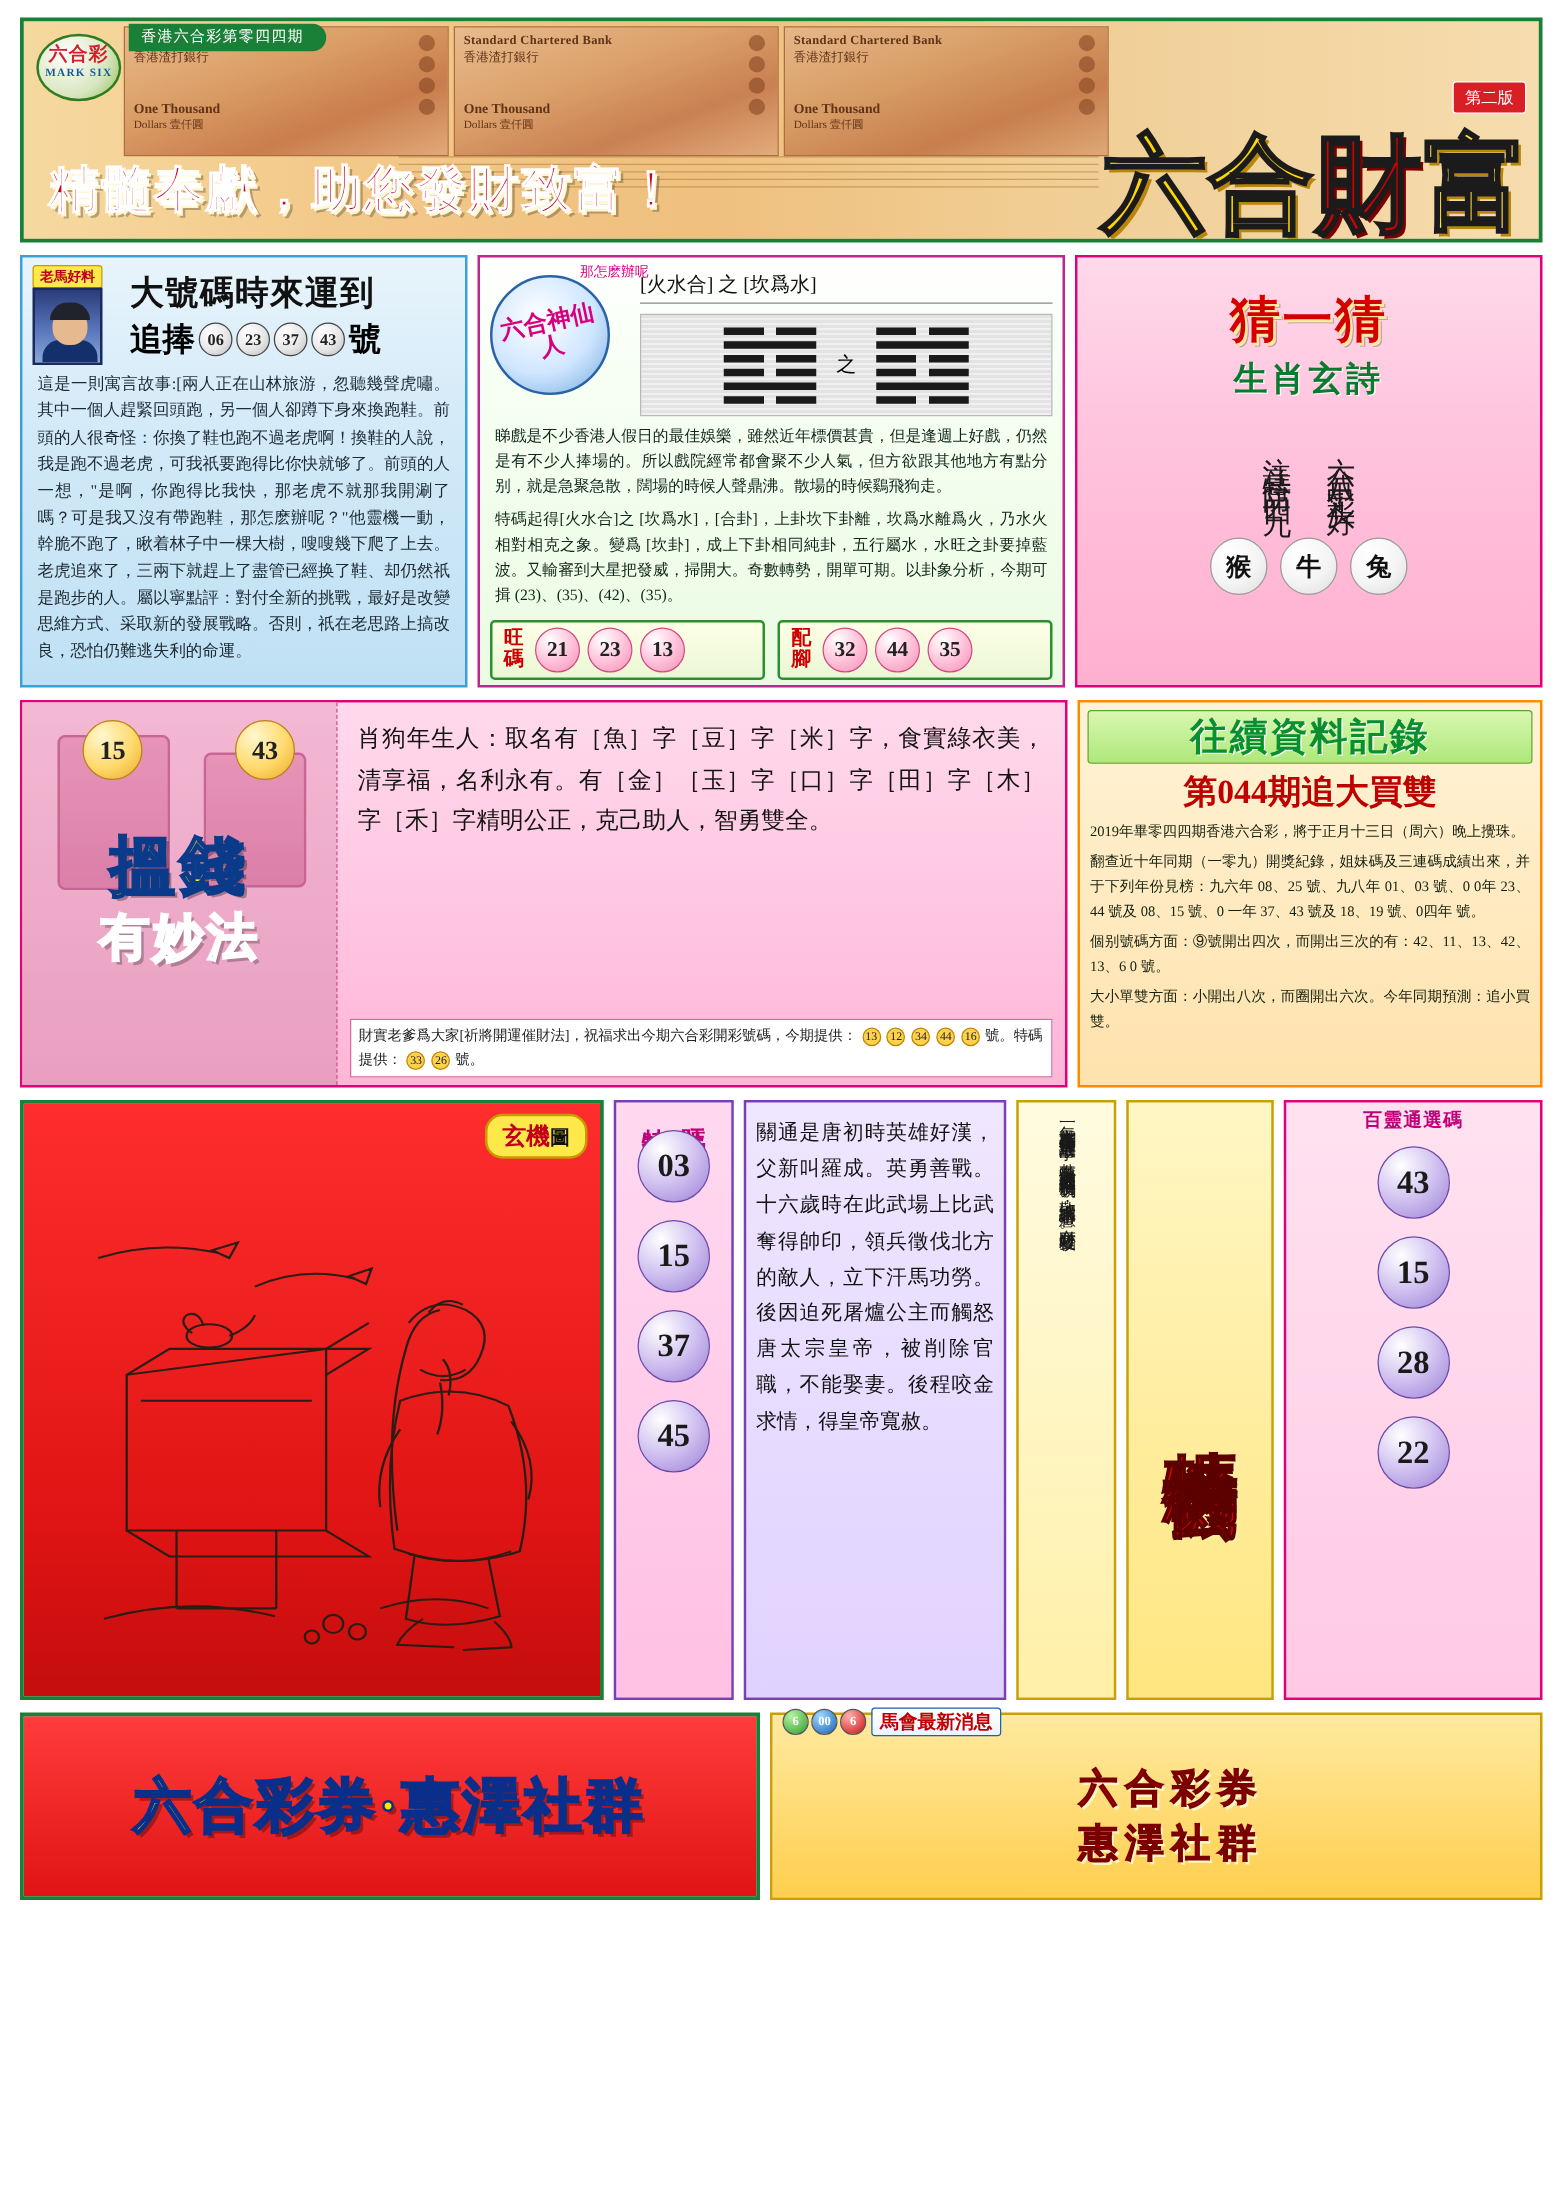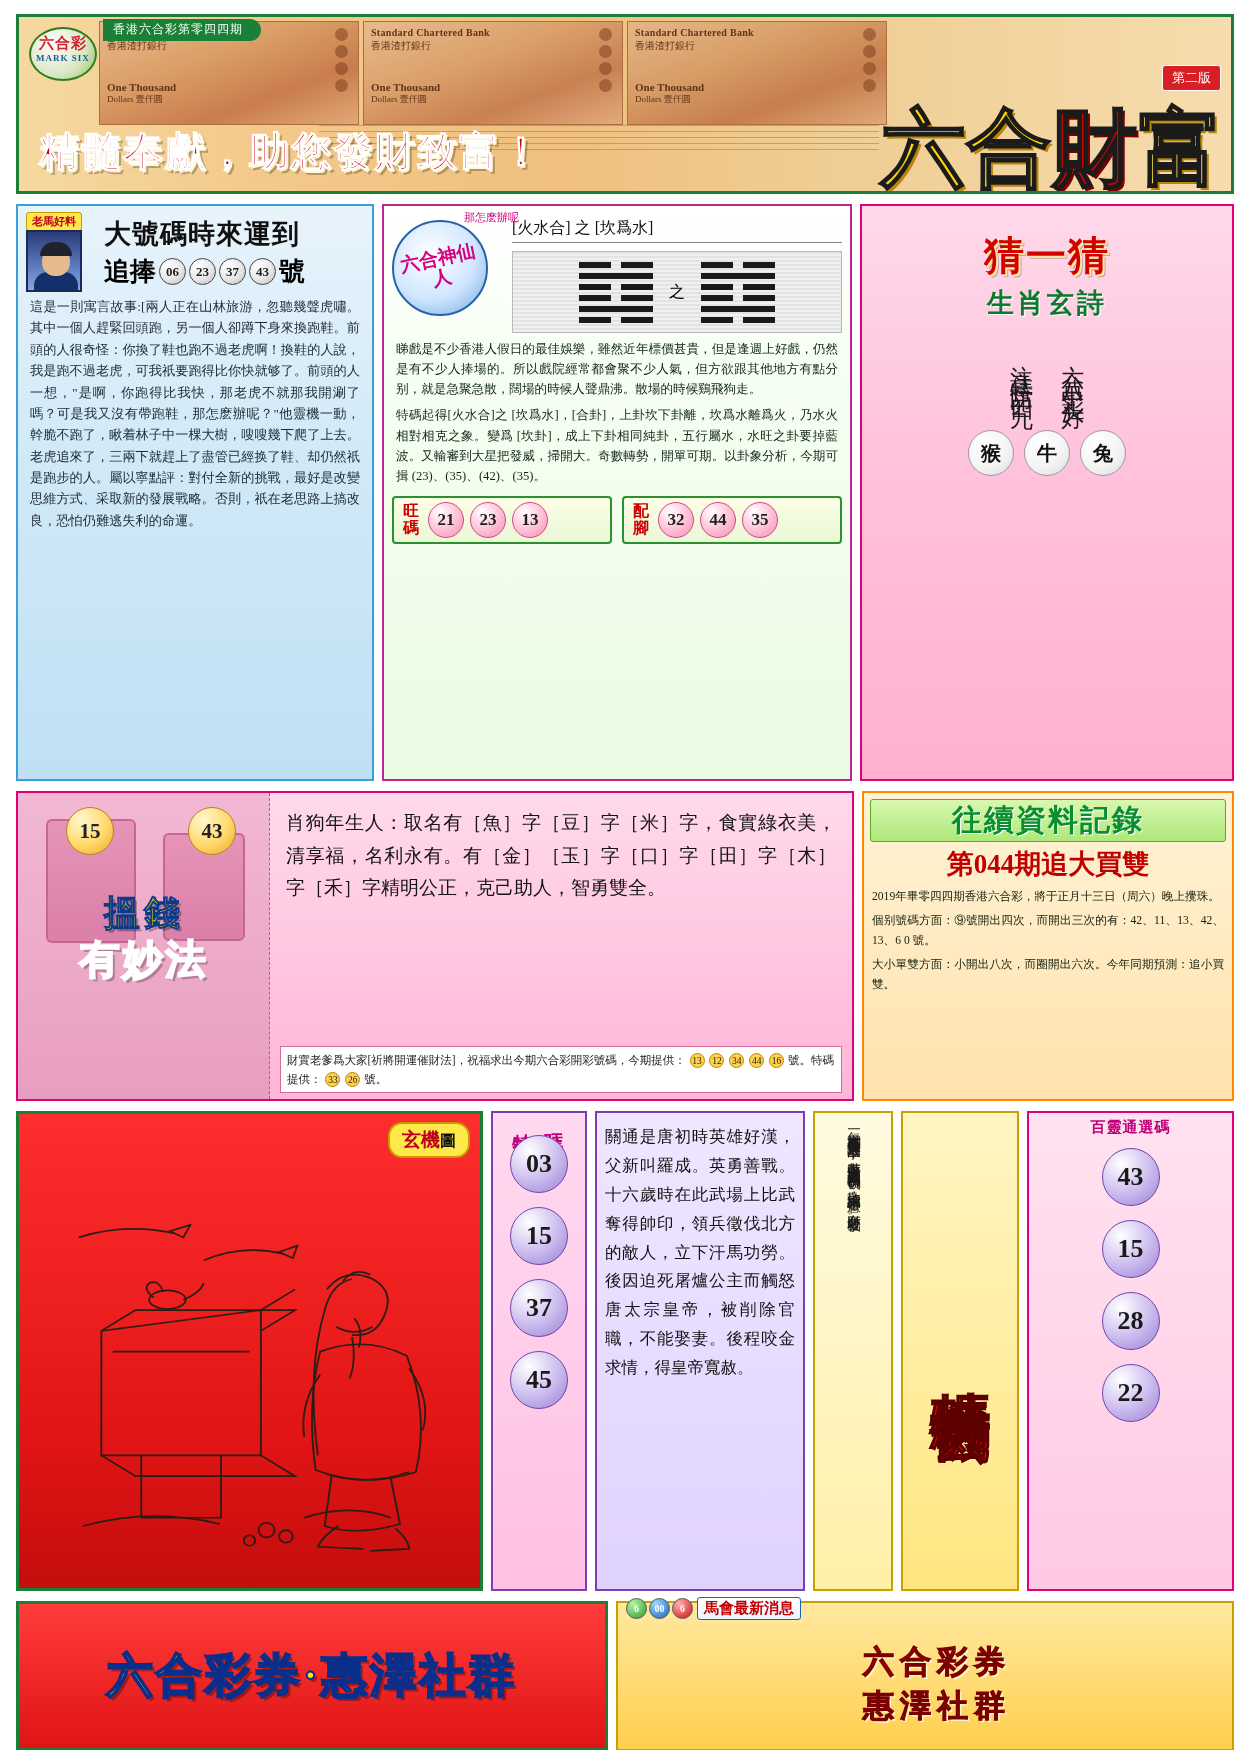--- a/index.html
+++ b/index.html
@@ -96,21 +96,21 @@
     font-size:84px; font-weight:bold; line-height:.92;
     font-family:"Liberation Serif",serif;
     -webkit-text-stroke:2px #1b1b1b;
   }
   .bt-1 { color:#ffd700; text-shadow:3px 3px 0 #b8860b; }
   .bt-2 { color:#ffd700; text-shadow:3px 3px 0 #b8860b; }
   .bt-3 { color:#d50000; text-shadow:3px 3px 0 #7a0000; }
   .bt-4 { color:#ffe14d; text-shadow:3px 3px 0 #b8860b; }
 
   
-  .row1 { display:flex; gap:8px; margin-top:10px; height:577px; }
+  .row1 { display:flex; gap:8px; margin-top:10px; height:346px; }
 
   
   .story {
     width:358px; border:2px solid #3aa0d8;
     background:linear-gradient(180deg,#e8f4fb 0%,#d3eaf8 40%,#bfe0f4 100%);
     padding:8px 10px;
     position:relative;
   }
   .story-tag {
     position:absolute; left:8px; top:6px;
@@ -294,21 +294,21 @@
     font-size:21px; font-weight:bold; color:#222; z-index:3;
     font-family:"Liberation Serif",serif;
   }
   .n-ball.a { left:48px; top:14px; }
   .n-ball.b { left:170px; top:14px; }
   .money-art {
     position:absolute; left:8px; top:96px; z-index:4; text-align:center; width:236px;
     font-family:"Liberation Serif",serif;
   }
   .money-art .l1 {
-    font-size:36px; font-weight:normal; color:#ffe600; letter-spacing:4px;
+    font-size:52px; font-weight:bold; color:#ffe600; letter-spacing:4px;
     -webkit-text-stroke:2px #0a3a8a;
     text-shadow:3px 3px 0 rgba(0,0,0,.3);
   }
   .money-art .l2 {
     font-size:40px; font-weight:bold; color:#00b0ff; letter-spacing:3px;
     -webkit-text-stroke:2px #ffffff;
     text-shadow:3px 3px 0 rgba(0,0,0,.25);
     margin-top:-6px;
   }
   .naming-right { flex:1; padding:10px 14px; position:relative; }
@@ -661,20 +661,21 @@
           <span class="num">26</span>
           <span>號。</span>
         </div>
       </div>
     </div>
 
     <div class="record">
       <h3>往續資料記錄</h3>
       <h4>第044期追大買雙</h4>
       <p>2019年畢零四四期香港六合彩，將于正月十三日（周六）晚上攪珠。</p>
+      <p>翻查近十年同期（一零九）開獎紀錄，姐妹碼及三連碼成績出來，并于下列年份見榜：九六年 08、25 號、九八年 01、03 號、0 0年 23、44 號及 08、15 號、0 一年 37、43 號及 18、19 號、0四年 號。</p>
       <p>個别號碼方面：⑨號開出四次，而開出三次的有：42、11、13、42、13、6 0 號。</p>
       <p>大小單雙方面：小開出八次，而圈開出六次。今年同期預測：追小買雙。</p>
     </div>
   </div>
 
   <div class="row3">
 
     <div class="mystic">
       <div class="mystic-tag">
         <span>玄機</span><b>圖</b>

